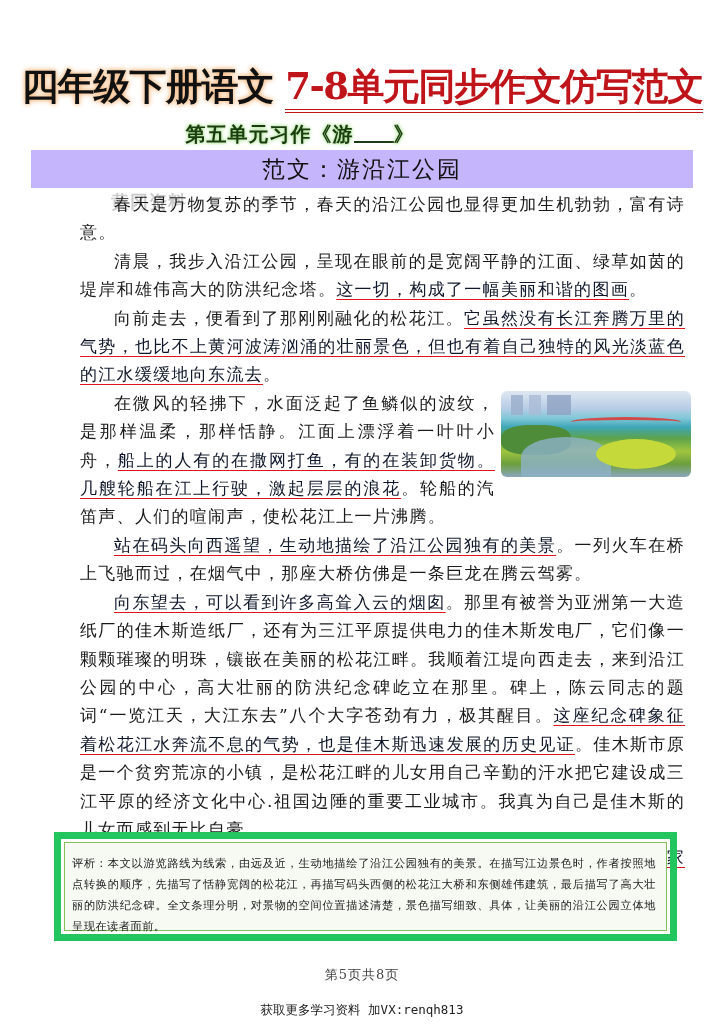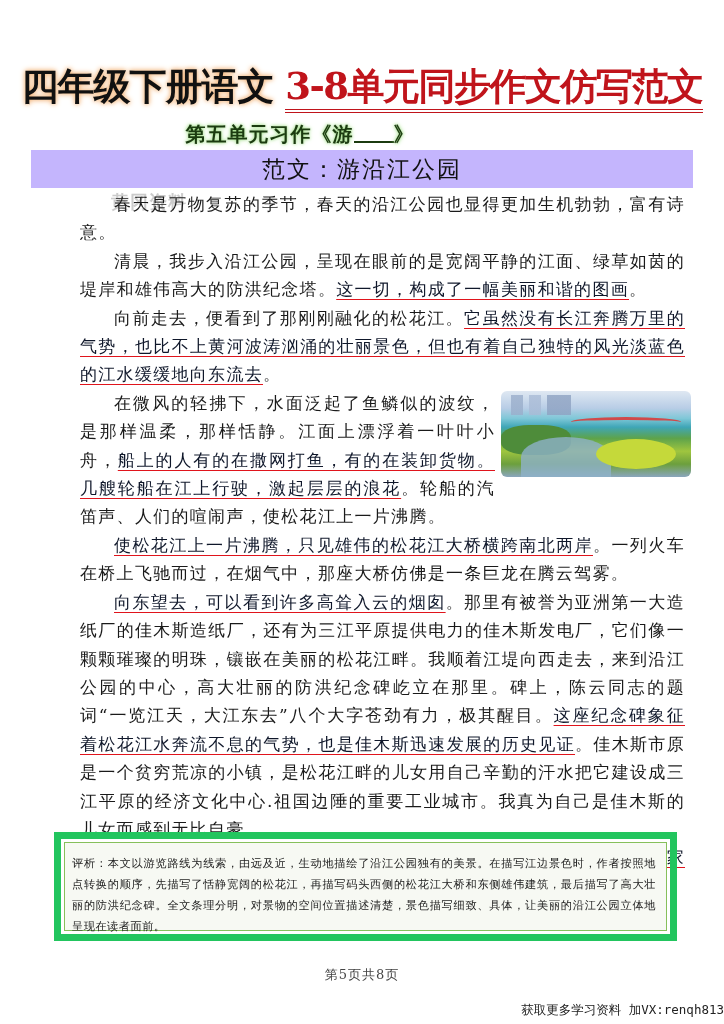--- a/index.html
+++ b/index.html
@@ -69,29 +69,29 @@
     width: 100%; height: 100%; border: 1px solid #86c05a; background: #f7f9f3;
     padding: 10px 10px 0 7px;
     font-size: 11.2px; line-height: 21px; letter-spacing: 0.5px; color: #222; text-align: justify;
   }
 
   .page-num {
     position: absolute; top: 966px; left: 0; width: 724px; text-align: center;
     font-size: 13px; color: #444; letter-spacing: 1px;
   }
   .footer-note {
-    position: absolute; top: 1002px; left: 0; width: 724px; text-align: right;
+    position: absolute; top: 1002px; left: 0; width: 724px; text-align: center;
     font-size: 12.5px; color: #222; font-family: "DejaVu Sans Mono", "Liberation Mono", monospace;
   }
 </style>
 </head>
 <body>
 
 <div class="main-title">
-  <span class="t-black">四年级下册语文</span><span> </span><span class="t-red">3-8单元同步作文仿写范文</span>
+  <span class="t-black">四年级下册语文</span><span> </span><span class="t-red">7-8单元同步作文仿写范文</span>
 </div>
 
 <div class="subtitle">
   <span>第五单元习作《游</span><span class="blank"></span><span>》</span>
 </div>
 
 <div class="banner">范文：游沿江公园</div>
 
 <div class="watermark">黄冈资料</div>
 
@@ -100,21 +100,21 @@
   <p><span>清晨，我步入沿江公园，呈现在眼前的是宽阔平静的江面、绿草如茵的堤岸和雄伟高大的防洪纪念塔。</span><span class="hl">这一切，构成了一幅美丽和谐的图画</span><span>。</span></p>
   <p><span>向前走去，便看到了那刚刚融化的松花江。</span><span class="hl">它虽然没有长江奔腾万里的气势，也比不上黄河波涛汹涌的壮丽景色，但也有着自己独特的风光淡蓝色的江水缓缓地向东流去</span><span>。</span></p>
   <div class="photo" title="沿江公园与松花江大桥风景照">
     <div class="city"></div>
     <div class="bridge"></div>
     <div class="trees"></div>
     <div class="road"></div>
     <div class="lawn"></div>
   </div>
   <p><span>在微风的轻拂下，水面泛起了鱼鳞似的波纹，是那样温柔，那样恬静。江面上漂浮着一叶叶小舟，</span><span class="hl">船上的人有的在撒网打鱼，有的在装卸货物。几艘轮船在江上行驶，激起层层的浪花</span><span>。轮船的汽笛声、人们的喧闹声，使松花江上一片沸腾。</span></p>
-  <p><span class="hl">使松花江上一片沸腾，只见雄伟的松花江大桥横跨南北两岸</span><span>。一列火车在桥上飞驰而过，在烟气中，那座大桥仿佛是一条巨龙在腾云驾雾。</span></p>
+  <p><span class="hl">站在码头向西遥望，生动地描绘了沿江公园独有的美景</span><span>。一列火车在桥上飞驰而过，在烟气中，那座大桥仿佛是一条巨龙在腾云驾雾。</span></p>
   <p><span class="hl">向东望去，可以看到许多高耸入云的烟囱</span><span>。那里有被誉为亚洲第一大造纸厂的佳木斯造纸厂，还有为三江平原提供电力的佳木斯发电厂，它们像一颗颗璀璨的明珠，镶嵌在美丽的松花江畔。我顺着江堤向西走去，来到沿江公园的中心，高大壮丽的防洪纪念碑屹立在那里。碑上，陈云同志的题词“一览江天，大江东去”八个大字苍劲有力，极其醒目。</span><span class="hl">这座纪念碑象征着松花江水奔流不息的气势，也是佳木斯迅速发展的历史见证</span><span>。佳木斯市原是一个贫穷荒凉的小镇，是松花江畔的儿女用自己辛勤的汗水把它建设成三江平原的经济文化中心.祖国边陲的重要工业城市。我真为自己是佳木斯的儿女而感到无比自豪。</span></p>
   <p><span class="hl">游览了美丽的沿江公园，我热爱生机勃勃的春天，更加热爱我可爱的家乡——佳木斯市。</span></p>
 </div>
 
 <div class="review-box">
   <div class="review-inner">评析：本文以游览路线为线索，由远及近，生动地描绘了沿江公园独有的美景。在描写江边景色时，作者按照地点转换的顺序，先描写了恬静宽阔的松花江，再描写码头西侧的松花江大桥和东侧雄伟建筑，最后描写了高大壮丽的防洪纪念碑。全文条理分明，对景物的空间位置描述清楚，景色描写细致、具体，让美丽的沿江公园立体地呈现在读者面前。</div>
 </div>
 
 <div class="page-num">第5页共8页</div>
 <div class="footer-note">获取更多学习资料 加VX:renqh813</div>

